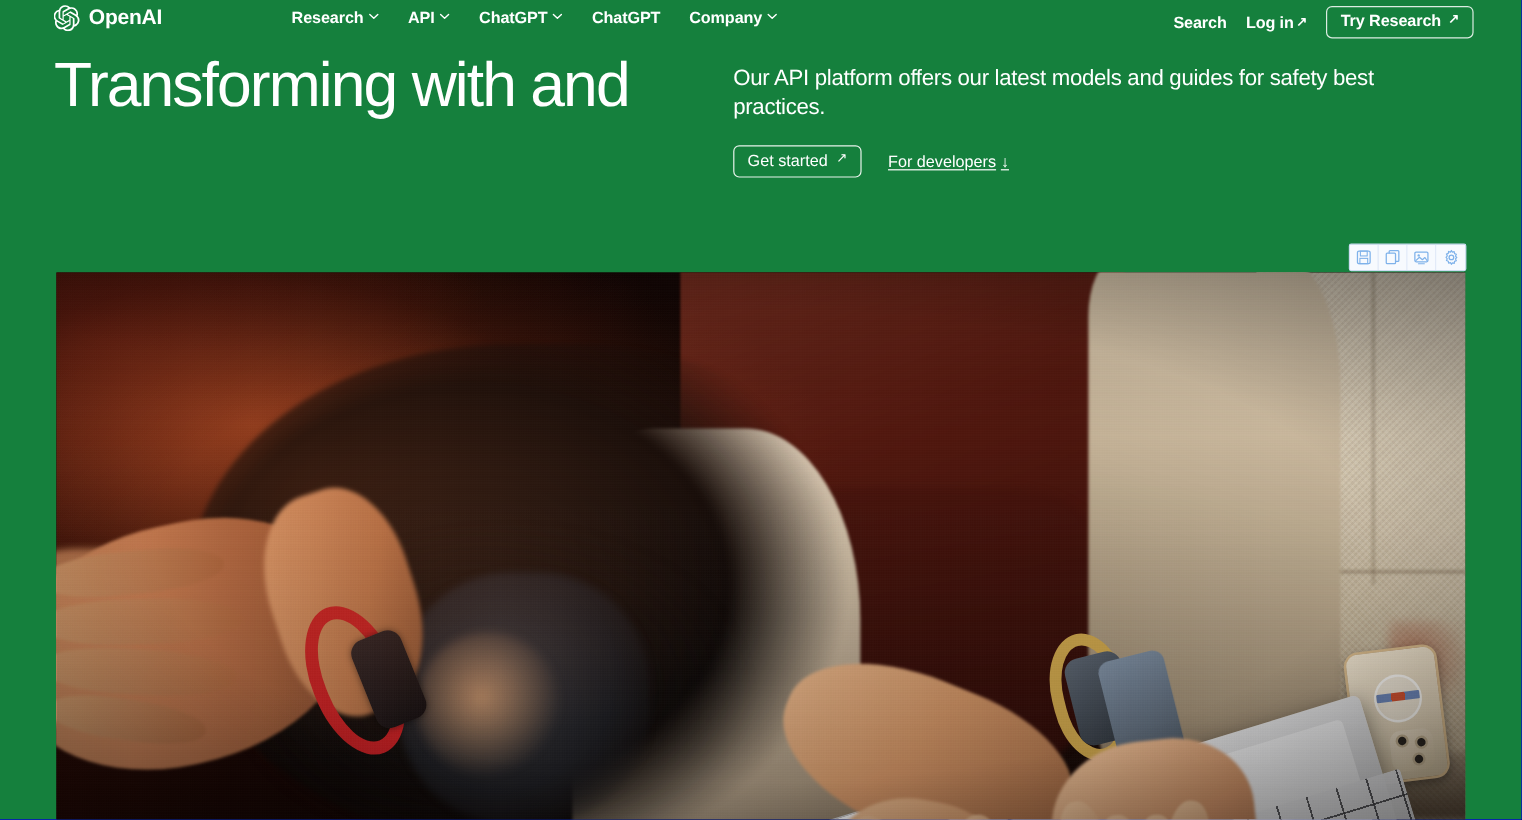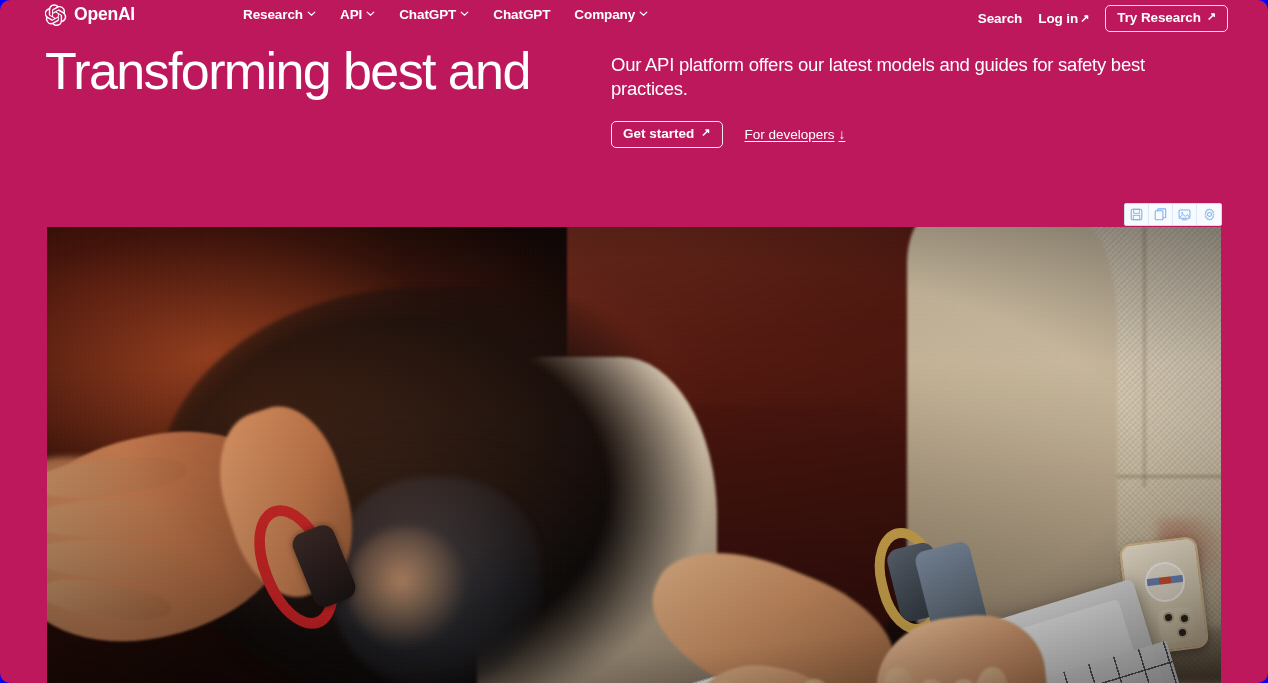--- a/index.html
+++ b/index.html
@@ -4,21 +4,21 @@
 <title>OpenAI</title>
 <style>
   * { margin:0; padding:0; box-sizing:border-box; }
   html, body {
     width:1268px; height:683px;
     overflow:hidden;
     background:#0000ff;
     font-family:"Liberation Sans", sans-serif;
     -webkit-font-smoothing:antialiased;
   }
-  .page { position:relative; width:1268px; height:683px; background:#be185d;border-radius:10px; }
+  .page { position:relative; width:1268px; height:683px; background:#15803d; }
 
   
   .nav {
     position:absolute; top:0; left:0; width:1268px; height:34px;
     display:flex; align-items:center;
   }
   .brand {
     position:absolute; left:45px; top:4px;
     display:flex; align-items:center; gap:7px;
     color:#ffffff; text-decoration:none;
@@ -56,21 +56,21 @@
   }
   .hero-right { position:absolute; left:611px; top:9px; width:580px; }
   .hero-sub {
     color:#ffffff; font-size:18.5px; font-weight:400; line-height:1.3;
     letter-spacing:-0.25px; max-width:570px;
   }
   .hero-actions { margin-top:20px; display:flex; align-items:center; gap:22px; }
   .ghost-btn {
     display:inline-flex; align-items:center; gap:5px;
     border:1px solid rgba(255,255,255,0.9); border-radius:5px;
-    padding:5px 11px 6px 11px; color:#fff; font-size:13.5px; font-weight:700;
+    padding:5px 11px 6px 11px; color:#fff; font-size:13.5px; font-weight:400;
     background:transparent; text-decoration:none; white-space:nowrap; cursor:pointer; line-height:1;
   }
   .text-link {
     color:#fff; font-size:13.5px; font-weight:400; text-decoration:underline;
     text-underline-offset:2px; display:inline-flex; align-items:center; gap:4px;
     white-space:nowrap; cursor:pointer; line-height:1;
   }
   .text-link .dl { text-decoration:none; }
 
   
@@ -388,21 +388,21 @@
       </a>
       <a class="cta-btn" href="#">
         <span>Try Research</span>
           <span class="arrow-ne">↗</span>
       </a>
     </div>
   </div>
 
   <div class="hero">
     <h1 class="hero-title">
-      <span>Transforming best and</span><br>
+      <span>Transforming with and</span><br>
     </h1>
 
     <div class="hero-right">
       <p class="hero-sub">Our API platform offers our latest models and guides for safety best practices.</p>
       <div class="hero-actions">
         <a class="ghost-btn" href="#">
           <span>Get started</span>
             <span class="arrow-ne">↗</span>
         </a>
         <a class="text-link" href="#">

